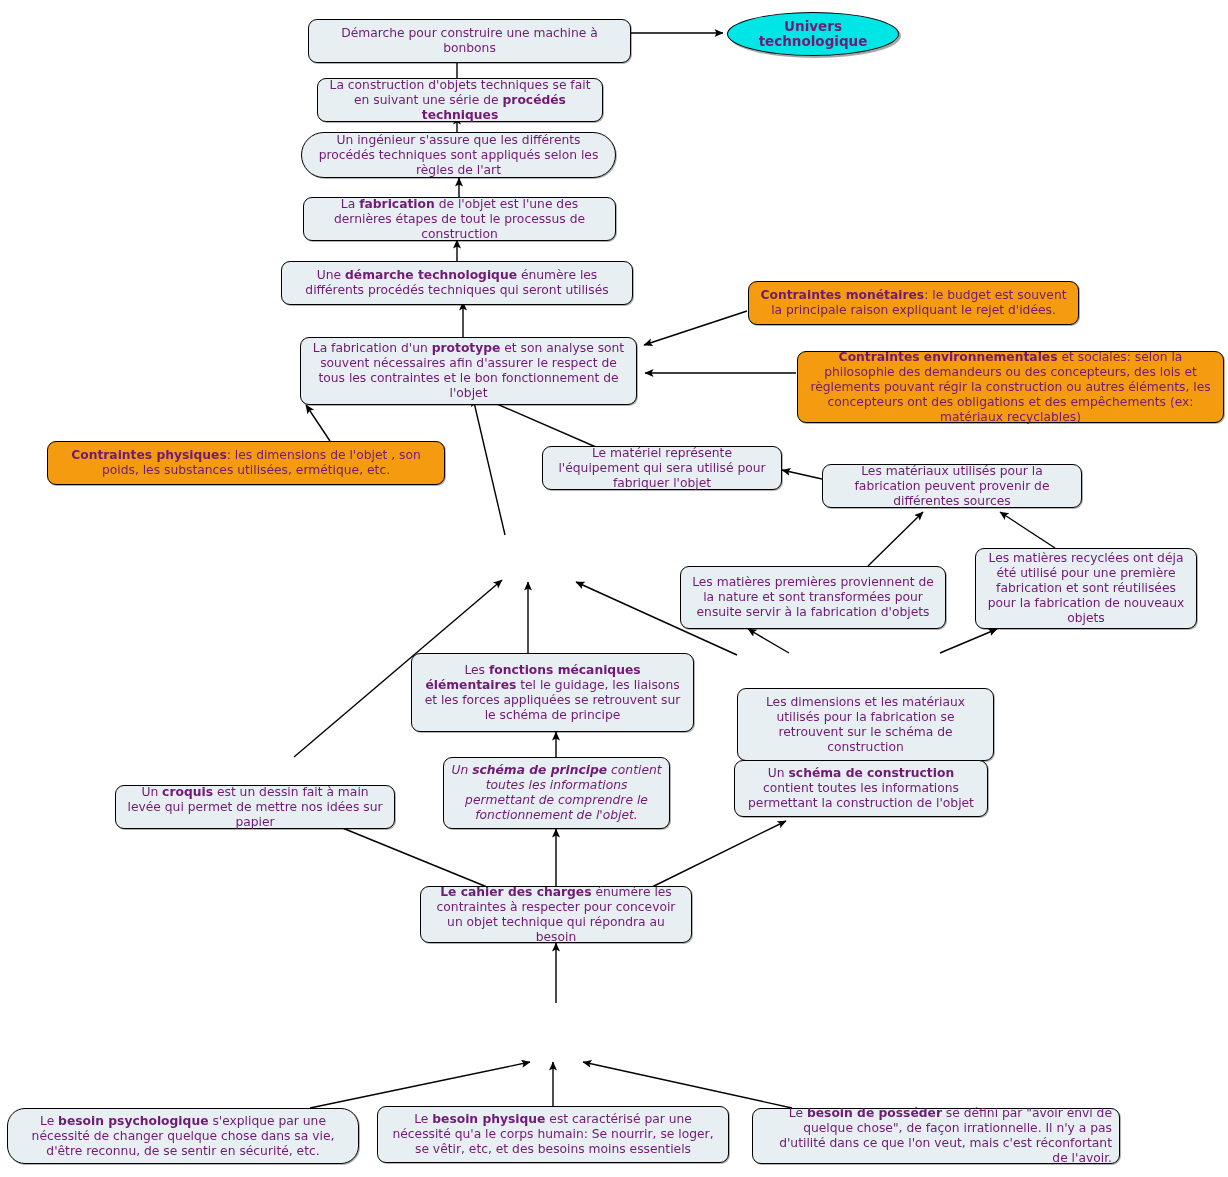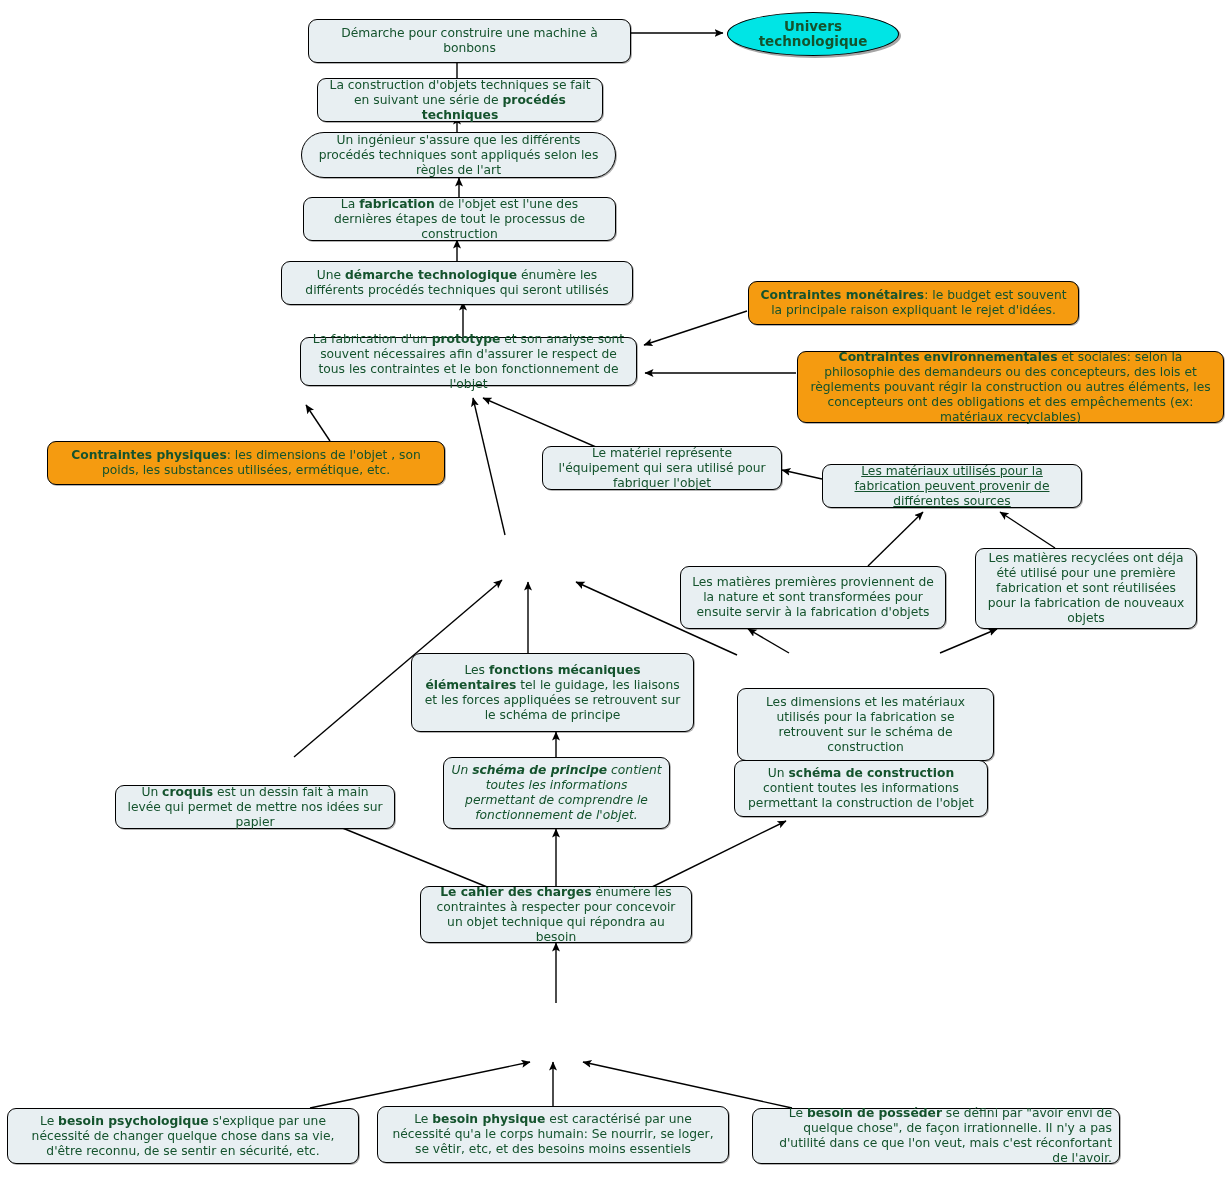--- a/index.html
+++ b/index.html
@@ -22,21 +22,21 @@
     width: 1228px;
     height: 1177px;
     pointer-events: none;
   }
   .node {
     position: absolute;
     box-sizing: border-box;
     border: 1px solid #000000;
     border-radius: 9px;
     background: #e8eff2;
-    color: #14532d;
+    color: #701a75;
     font-size: 12.3px;
     line-height: 15px;
     text-align: center;
     display: flex;
     align-items: center;
     justify-content: center;
     padding: 21px 7px;
     box-shadow: 1px 1px 0 rgba(0,0,0,0.30);
     z-index: 2;
   }
@@ -141,41 +141,41 @@
   </div>
 
   <div class="node" style="left:303px; top:197px; width:313px; height:43px;">
     <span class="txt">La <b>fabrication</b> de l'objet est l'une des dernières étapes de tout le processus de construction</span>
   </div>
 
   <div class="node" style="left:281px; top:261px; width:352px; height:41px;">
     <span class="txt">Une <b>démarche technologique</b> énumère les différents procédés techniques qui seront utilisés</span>
   </div>
 
-  <div class="node" style="left:300px; top:337px; width:337px; height:49px;">
+  <div class="node" style="left:300px; top:337px; width:337px; height:68px;">
     <span class="txt">La fabrication d'un <b>prototype</b> et son analyse sont souvent nécessaires afin d'assurer le respect de tous les contraintes et le bon fonctionnement de l'objet</span>
   </div>
 
   <div class="node orange" style="left:748px; top:281px; width:331px; height:40px;">
     <span class="txt"><b>Contraintes monétaires</b>: le budget est souvent la principale raison expliquant le rejet d'idées.</span>
   </div>
 
   <div class="node orange" style="left:797px; top:351px; width:427px; height:72px;">
     <span class="txt"><b>Contraintes environnementales</b> et sociales: selon la philosophie des demandeurs ou des concepteurs, des lois et règlements pouvant régir la construction ou autres éléments, les concepteurs ont des obligations et des empêchements (ex: matériaux recyclables)</span>
   </div>
 
   <div class="node orange" style="left:47px; top:441px; width:398px; height:41px;">
     <span class="txt"><b>Contraintes physiques</b>: les dimensions de l'objet , son poids, les substances utilisées, ermétique, etc.</span>
   </div>
 
   <div class="node" style="left:542px; top:446px; width:240px; height:39px;">
     <span class="txt">Le matériel représente l'équipement qui sera utilisé pour fabriquer l'objet</span>
   </div>
 
-  <div class="node" style="left:822px; top:464px; width:260px; height:40px;text-decoration:underline;">
+  <div class="node" style="left:822px; top:464px; width:260px; height:40px;">
     <span class="txt">Les matériaux utilisés pour la fabrication peuvent provenir de différentes sources</span>
   </div>
 
   <div class="node" style="left:680px; top:566px; width:266px; height:63px;">
     <span class="txt">Les matières premières proviennent de la nature et sont transformées pour ensuite servir à la fabrication d'objets</span>
   </div>
 
   <div class="node" style="left:975px; top:548px; width:222px; height:81px;">
     <span class="txt">Les matières recyclées ont déja été utilisé pour une première fabrication et sont réutilisées pour la fabrication de nouveaux objets</span>
   </div>
@@ -199,21 +199,21 @@
 
   <div class="node" style="left:734px; top:760px; width:254px; height:57px;">
     <span class="txt">Un <b>schéma de construction</b> contient toutes les informations permettant la construction de l'objet</span>
   </div>
 
   <div class="node" style="left:420px; top:886px; width:272px; height:57px;">
     <span class="txt"><b>Le cahier des charges</b> énumère les contraintes à respecter pour concevoir un objet technique qui répondra au besoin</span>
   </div>
 
 
-  <div class="node" style="left:7px; top:1108px; width:352px; height:56px;">
+  <div class="node" style="left:7px; top:1108px; width:352px; height:56px;border-radius:18px;">
     <span class="txt">Le <b>besoin psychologique</b> s'explique par une nécessité de changer quelque chose dans sa vie, d'être reconnu, de se sentir en sécurité, etc.</span>
   </div>
 
   <div class="node" style="left:377px; top:1106px; width:352px; height:57px;">
     <span class="txt">Le <b>besoin physique</b> est caractérisé par une nécessité qu'a le corps humain: Se nourrir, se loger, se vêtir, etc, et des besoins moins essentiels</span>
   </div>
 
   <div class="node" style="left:752px; top:1108px; width:368px; height:56px;text-align:right;">
     <span class="txt">Le <b>besoin de posséder</b> se défini par "avoir envi de quelque chose", de façon irrationnelle. Il n'y a pas d'utilité dans ce que l'on veut, mais c'est réconfortant de l'avoir.</span>
   </div>

